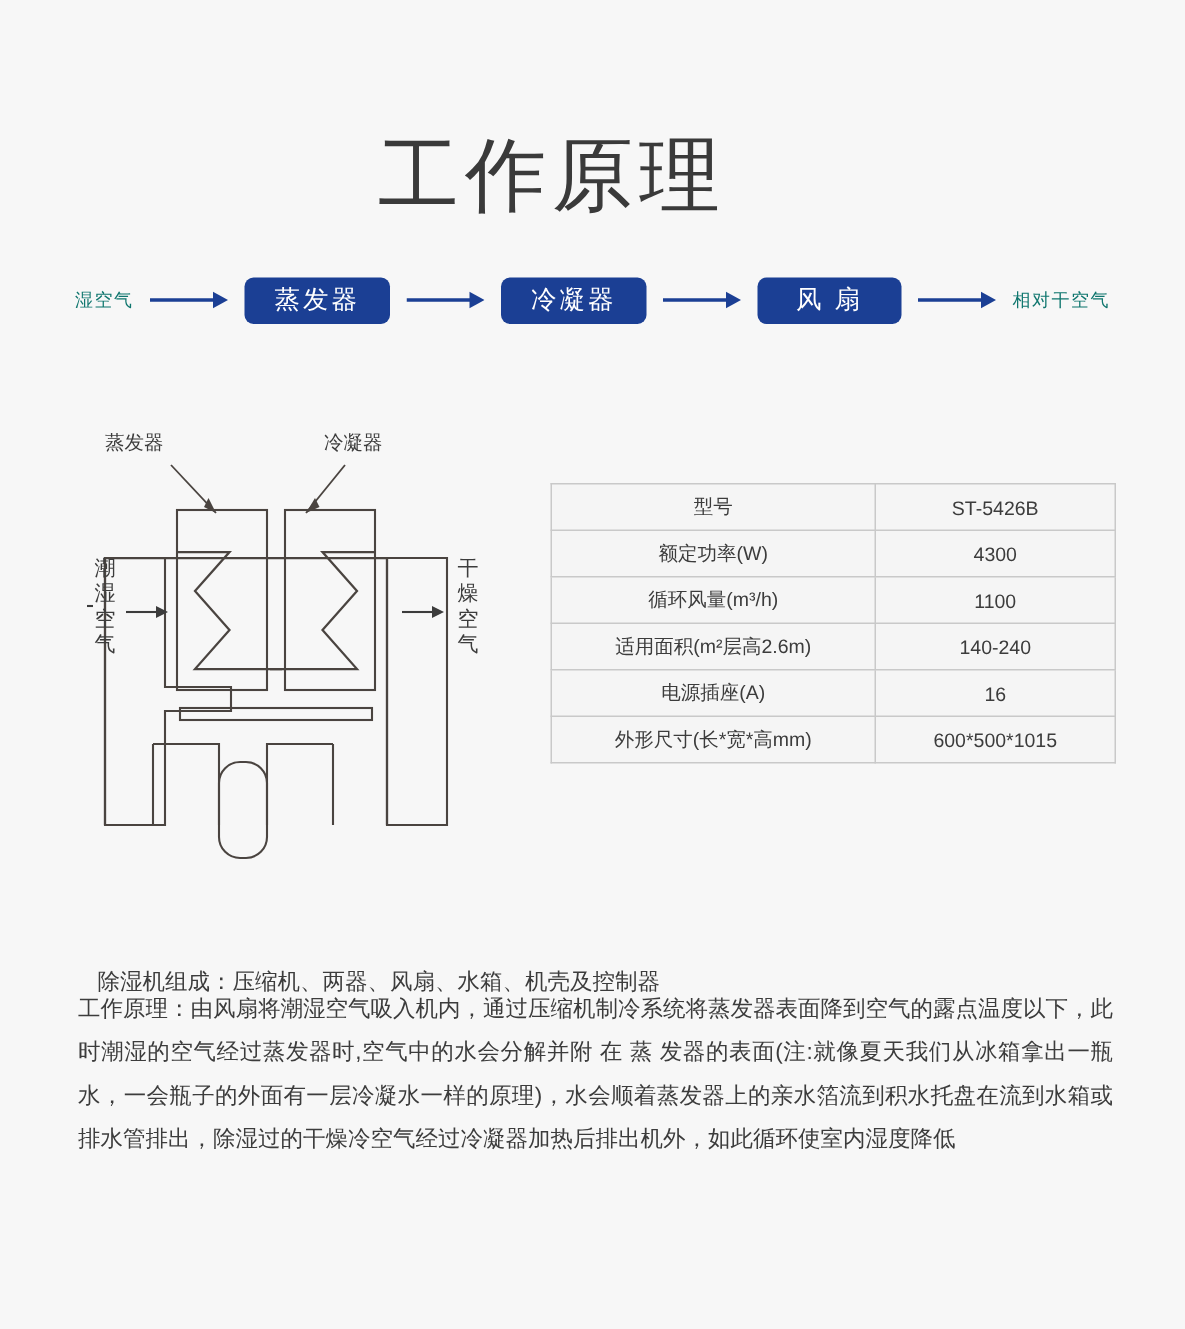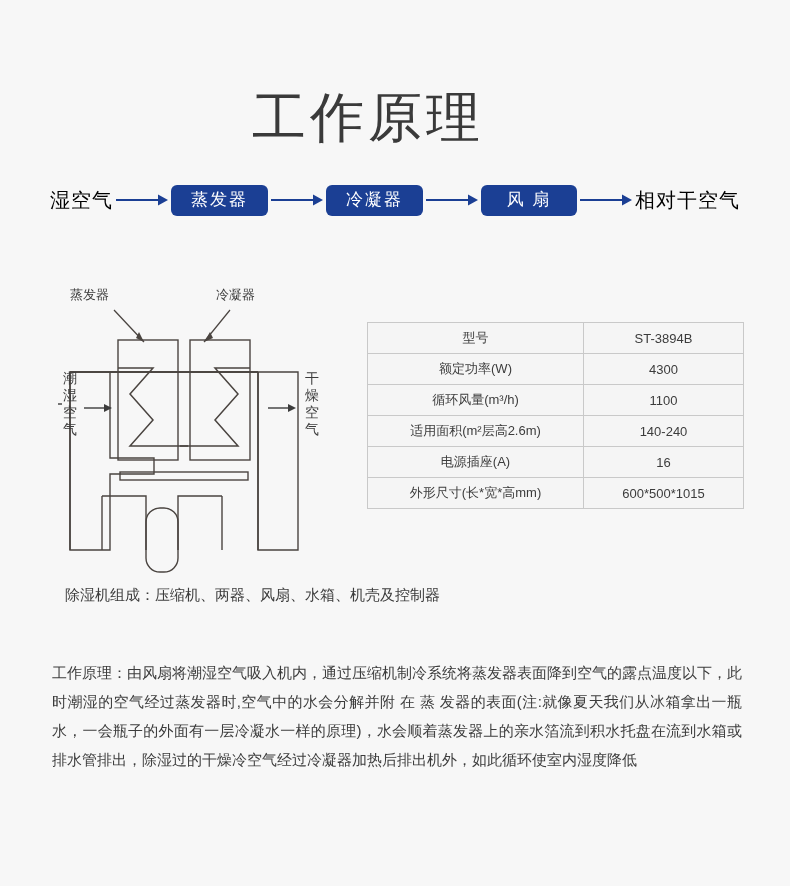--- a/index.html
+++ b/index.html
@@ -35,22 +35,22 @@
     position: absolute;
     top: 184px;
     left: 50px;
     width: 690px;
     height: 32px;
     display: flex;
     align-items: center;
     justify-content: space-between;
   }
   .flow-text {
-    font-size: 20px;
-    color: #000000;
+    font-size: 12px;
+    color: #0f766e;
     white-space: nowrap;
     letter-spacing: 1px;
   }
   .flow-chip {
     background: #1b3f94;
     color: #ffffff;
     font-size: 17px;
     border-radius: 6px;
     padding: 5px 20px 6px 20px;
     white-space: nowrap;
@@ -119,21 +119,21 @@
 
   
   .copy {
     position: absolute;
     left: 52px;
     width: 690px;
     font-size: 15px;
     color: #3c3c3c;
     line-height: 29px;
   }
-  .copy-compose { top: 580px; padding-left: 13px; }
+  .copy-compose { top: 640px; padding-left: 13px; }
   .copy-principle {
     top: 658px;
     text-align: justify;
     text-justify: inter-ideograph;
   }
 </style>
 </head>
 <body>
 
 <div class="page-title">工作原理</div>
@@ -254,21 +254,21 @@
     </div>
 
   <div class="dlabel" style="left:12px; top:4px;">蒸发器</div>
   <div class="dlabel" style="left:158px; top:4px;">冷凝器</div>
 </div>
 
 <table class="spec-table">
   <tbody>
     <tr>
       <td class="k">型号</td>
-      <td class="v">ST-3894B</td>
+      <td class="v">ST-5426B</td>
     </tr>
     <tr>
       <td class="k">额定功率(W)</td>
       <td class="v">4300</td>
     </tr>
     <tr>
       <td class="k">循环风量(m³/h)</td>
       <td class="v">1100</td>
     </tr>
     <tr>

